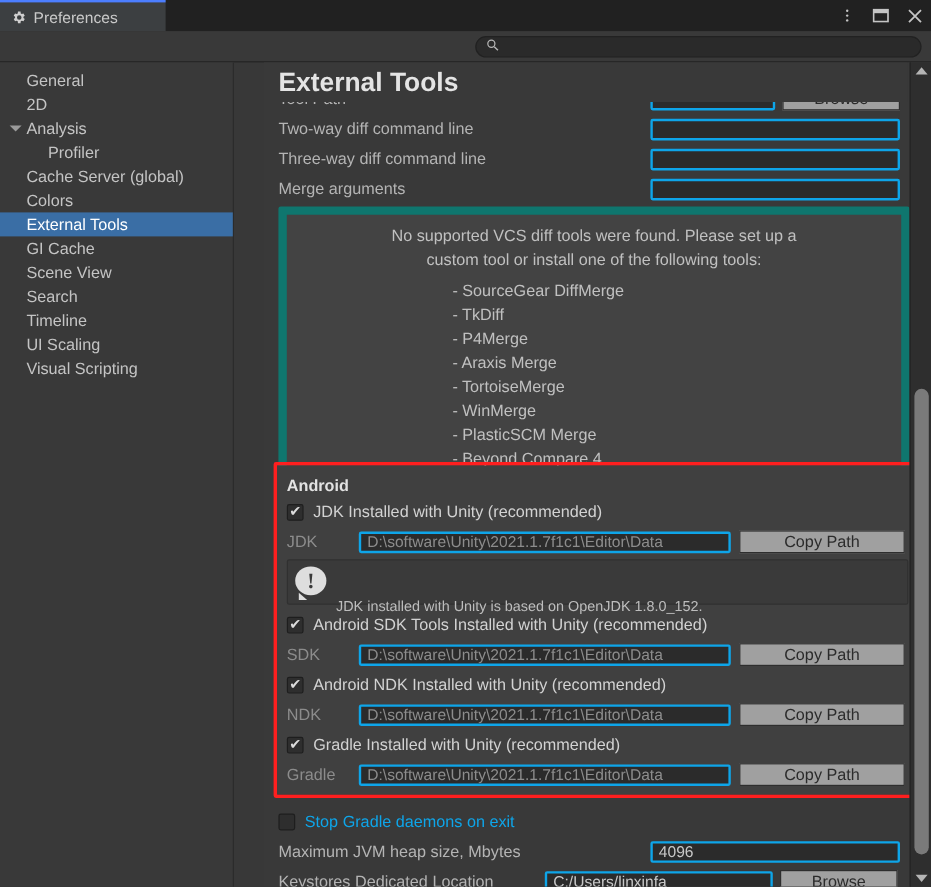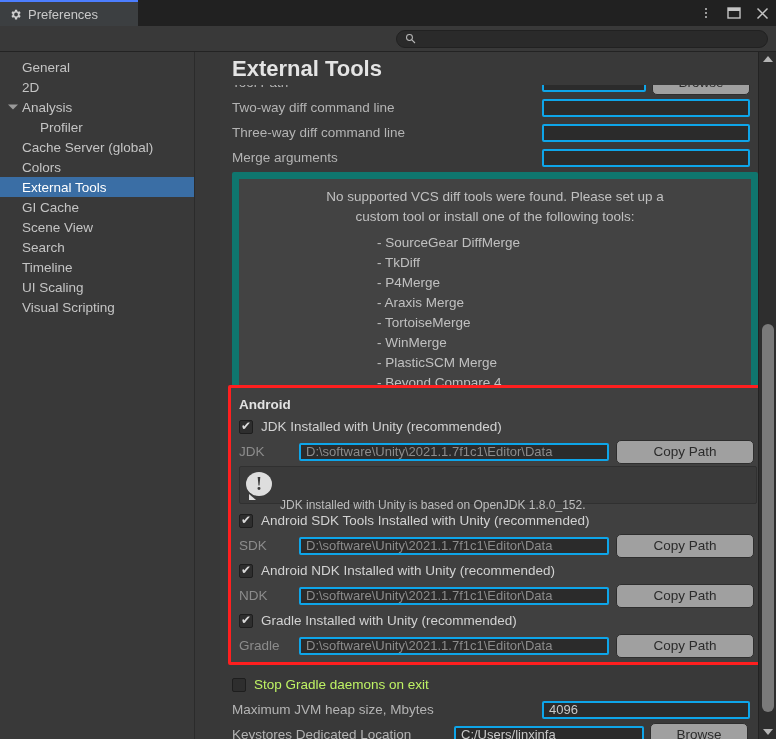--- a/index.html
+++ b/index.html
@@ -86,22 +86,22 @@
   .row {
     height: 25px; display: flex; align-items: center; padding-left: 12px;
   }
   .row .lbl { color: #b4b4b4; font-size: 13.5px; white-space: nowrap; }
   .field {
     background: #2b2b2b; border: 2px solid #0ea5e9; border-radius: 2px;
     height: 18px; color: #c8c8c8; font-size: 13px;
     display: flex; align-items: center; padding: 0 5px;
   }
   .btn {
-    background: #a0a0a0; border: 1px solid #2e2e2e; border-radius: 5px;
-    height: 24px; color: #2b2b2b; font-size: 13.5px;
+    background: #a0a0a0; border: 1px solid #2e2e2e; border-radius: 0;
+    height: 19px; color: #2b2b2b; font-size: 13.5px;
     display: flex; align-items: center; justify-content: center;
   }
 
   
   .vcsbox {
     position: absolute; left: 12px; top: 120px; width: 526px;
     background: #434343; border: 7px solid #0f766e; border-radius: 2px;
     padding: 8px 10px 10px 10px;
   }
   .vcsbox p { color: #c0c0c0; font-size: 13.5px; line-height: 20px; text-align: center; }
@@ -366,21 +366,21 @@
           <span class="field pfield">D:\software\Unity\2021.1.7f1c1\Editor\Data</span>
           <span class="btn cpbtn">Copy Path</span>
         </div>
 
       </div>
     </div>
 
     <div class="tail-rows">
       <div class="cbrow" style="padding-left:12px">
         <span class="cb"></span>
-        <span class="cblbl" style="color:#bef264">Stop Gradle daemons on exit</span>
+        <span class="cblbl" style="color:#0ea5e9">Stop Gradle daemons on exit</span>
       </div>
 
       <div class="row">
         <span class="lbl" style="width:310px">Maximum JVM heap size, Mbytes</span>
         <span class="field" style="width:208px">4096</span>
       </div>
 
       <div class="row">
         <span class="lbl" style="width:222px">Keystores Dedicated Location</span>
         <span class="field" style="width:190px">C:/Users/linxinfa</span>

